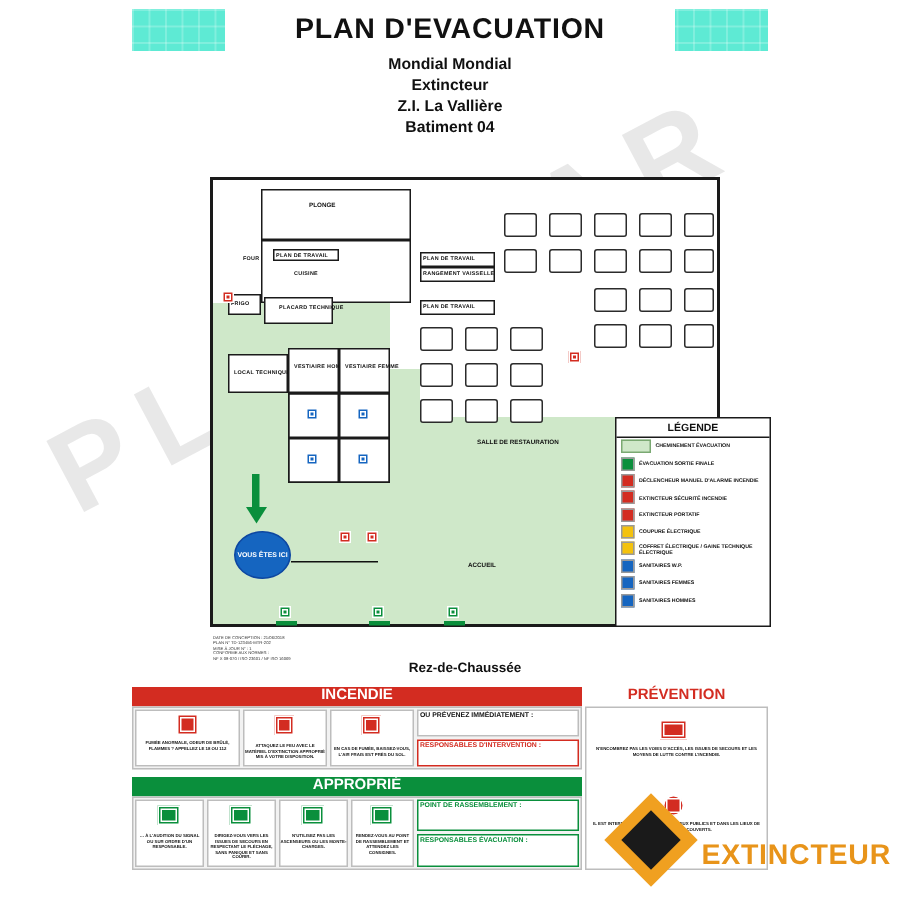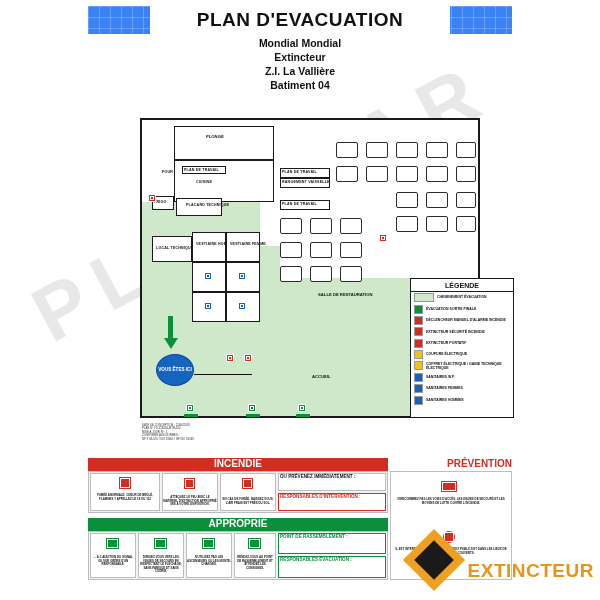--- a/index.html
+++ b/index.html
@@ -1,20 +1,20 @@
 <!DOCTYPE html>
 <html><head>
 <meta charset="utf-8">
 <style>
   html,body{margin:0;padding:0;background:#ffffff;}
   body{width:600px;height:600px;font-family:"Liberation Sans",sans-serif;overflow:hidden;}
   .page{position:relative;width:600px;height:600px;background:#ffffff;}
 
   
-  .hdr{position:absolute;left:88px;top:6px;width:424px;height:28px;background:#3b82f6;overflow:hidden;}
+  .hdr{position:absolute;left:88px;top:6px;width:424px;height:28px;background:#5eead4;overflow:hidden;}
   .hdr .grid{position:absolute;inset:0;
     background-image:linear-gradient(to right,rgba(255,255,255,.22) 1px,transparent 1px),
                      linear-gradient(to bottom,rgba(255,255,255,.22) 1px,transparent 1px);
     background-size:11px 11px;}
   .hdr .plate{position:absolute;left:62px;top:0;width:300px;height:28px;background:#ffffff;}
   .hdr .title{position:absolute;left:62px;top:0;width:300px;height:28px;line-height:28px;text-align:center;
     font-size:19px;font-weight:bold;color:#111;letter-spacing:.5px;}
 
   
   .addr{position:absolute;left:88px;top:36px;width:424px;text-align:center;color:#111;}
@@ -66,21 +66,21 @@
   .rdc{position:absolute;left:180px;top:440px;width:260px;text-align:center;font-size:9px;font-weight:bold;color:#111;}
 
   
   .panels{position:absolute;left:88px;top:458px;width:424px;height:122px;border-radius:10px;}
   .bar{position:absolute;color:#fff;font-size:10px;font-weight:bold;text-align:center;line-height:12px;}
   .box{position:absolute;border:1px solid #bdbdbd;background:#fff;box-sizing:border-box;}
   .cellhead{position:absolute;font-size:4.6px;font-weight:bold;color:#111;}
   .cap{position:absolute;font-size:2.9px;line-height:3.6px;color:#111;font-weight:bold;text-align:center;}
   .redbar{background:#d32c21;}
   .grnbar{background:#0a8f3c;}
-  .whitebar{background:#fff;color:#111;border:1px solid #d32c21;text-align:right;}
+  .whitebar{background:#fff;color:#111;border:1px solid #d32c21;}
 
   
   .brand{position:absolute;right:4px;bottom:6px;width:210px;height:64px;pointer-events:none;}
   .brand .txt1{position:absolute;right:2px;top:10px;font-size:19px;font-weight:bold;color:#555;letter-spacing:.5px;}
   .brand .txt2{position:absolute;right:2px;top:30px;font-size:19px;font-weight:bold;color:#e8941a;letter-spacing:.5px;}
   .brand .dia{position:absolute;left:26px;top:8px;width:44px;height:44px;background:#f0a020;transform:rotate(45deg);}
   .brand .dia2{position:absolute;left:34px;top:16px;width:28px;height:28px;background:#1a1a1a;transform:rotate(45deg);}
 </style>
 </head>
 <body>
@@ -271,20 +271,21 @@
       <span class="ic" style="background:#1565c0"></span>
       <span class="tx">SANITAIRES HOMMES</span>
     </div>
   </div>
 
   <div class="fnote" style="white-space:pre-line;">DATE DE CONCEPTION : 21/06/2018
 PLAN N° TD-123456-MTR-202
 MISE À JOUR N° : 1
 CONFORME AUX NORMES :
 NF X 08-070 / ISO 23601 / NF ISO 16069</div>
+  <div class="rdc">Rez-de-Chaussée</div>
 
   <div class="panels">
 
     <div class="bar redbar" style="left:0;top:0;width:300px;height:13px;">
       <span>INCENDIE</span>
     </div>
     <div class="box" style="left:0;top:13px;width:300px;height:42px;background:#f2f2f2;"></div>
 
     <div class="box" style="left:2px;top:15px;width:70px;height:38px;"></div>
     <div class="cap" style="left:3px;top:36px;width:68px;">FUMÉE ANORMALE, ODEUR DE BRÛLÉ, FLAMMES ?

